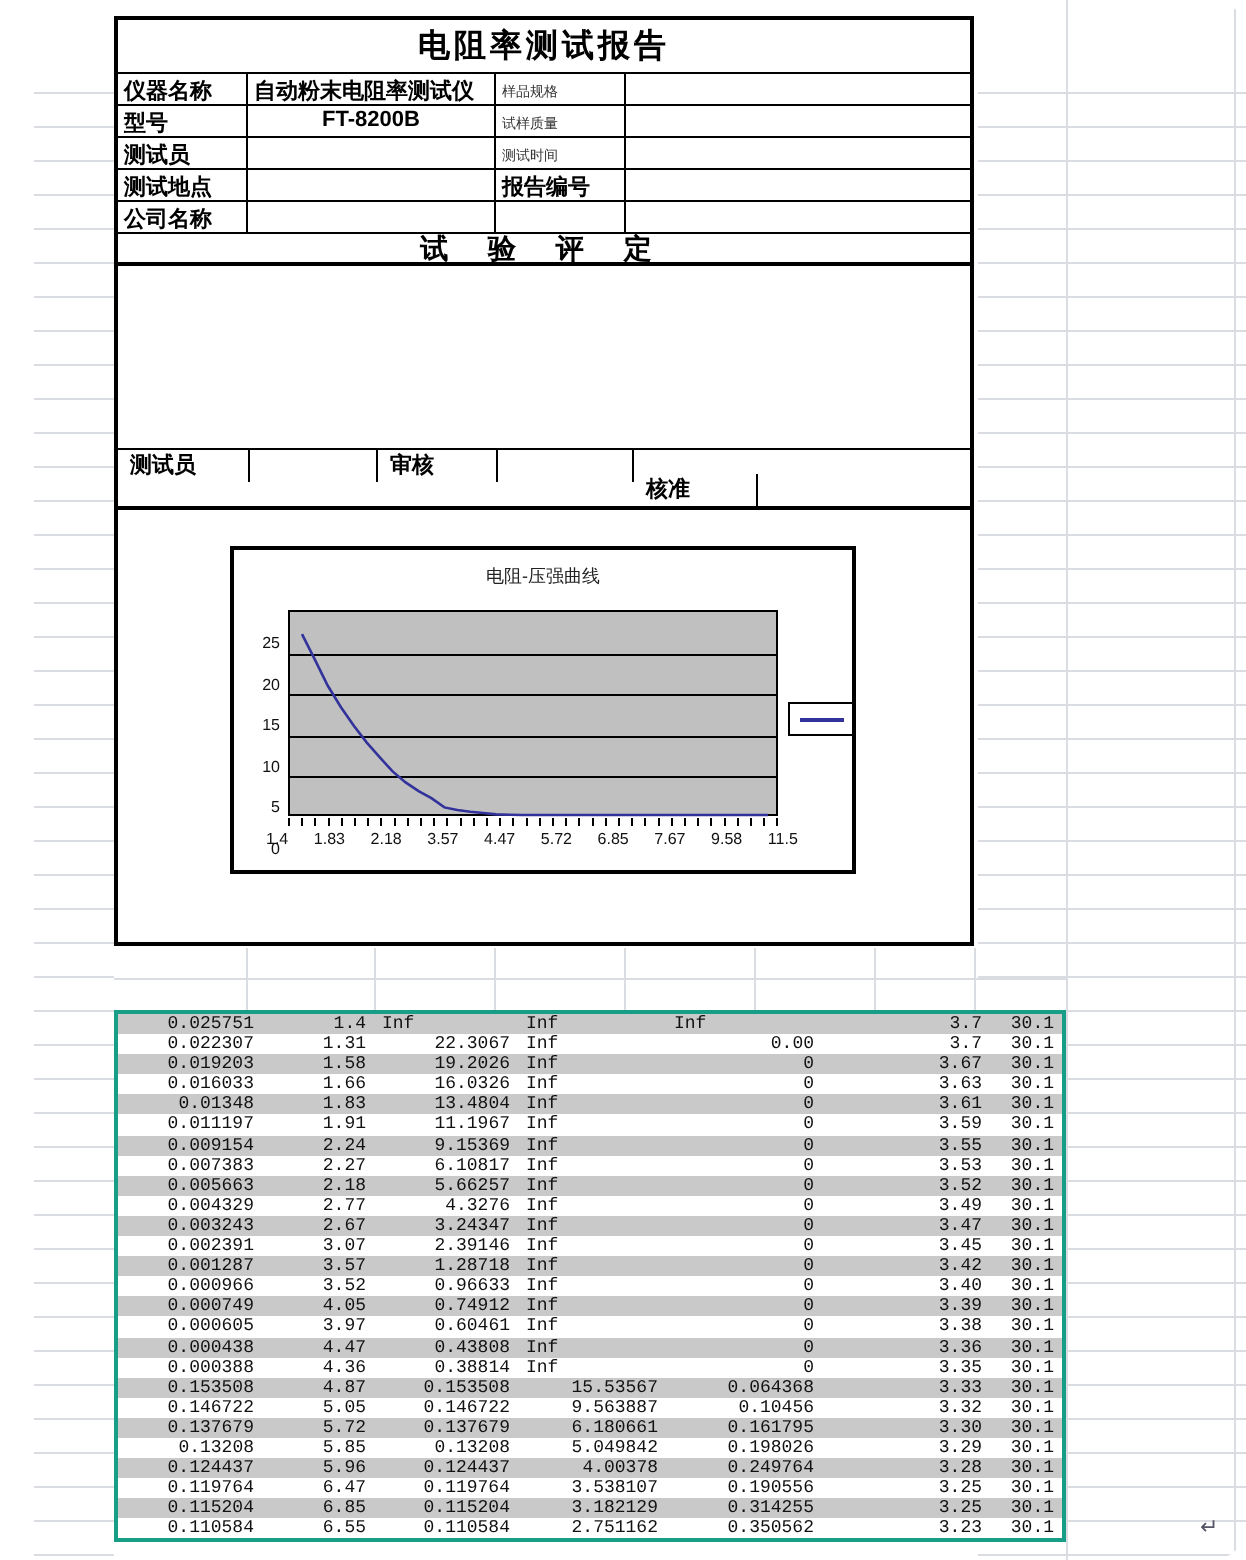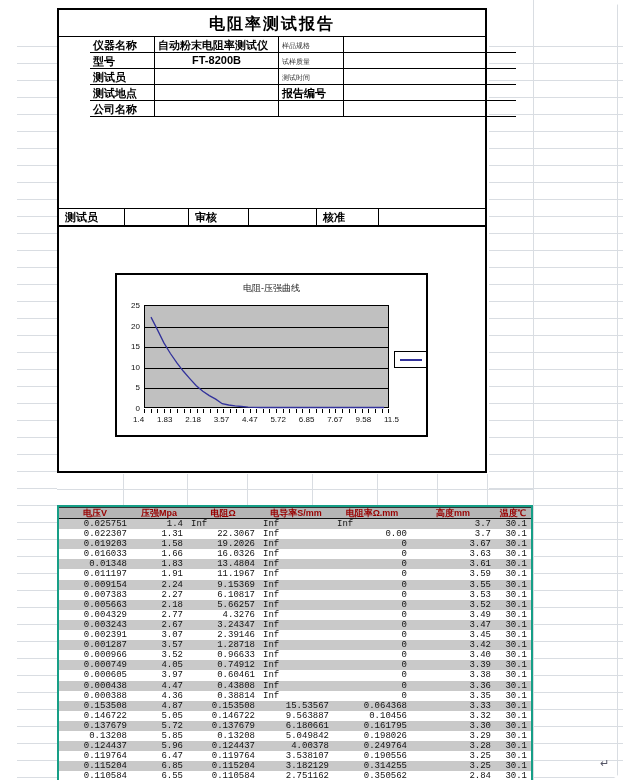--- a/index.html
+++ b/index.html
@@ -11,40 +11,40 @@
   #stage{position:relative;width:623px;height:780px;background:#fff;overflow:hidden;border-radius:17px;}
 
   
   .gridstrip{position:absolute;background:repeating-linear-gradient(to bottom,transparent 0 16px,var(--grid) 16px 17px);}
   .vgrid{position:absolute;width:1px;background:var(--grid);}
   .hgrid{position:absolute;height:1px;background:var(--grid);}
 
   
   #page{position:absolute;left:57px;top:8px;width:430px;height:465px;background:#fff;border:2px solid var(--ink);}
   #page-title{height:27px;line-height:27px;text-align:center;font-size:16px;font-weight:bold;border-bottom:1px solid var(--ink);letter-spacing:2px;}
-  #info-form{display:grid;grid-template-columns:65px 124px 65px 172px;padding-left:31px;}
+  #info-form{display:grid;grid-template-columns:65px 124px 65px 172px;}
   #info-form .cell{height:16px;border-right:1px solid var(--ink);border-bottom:1px solid var(--ink);font-size:11px;font-weight:bold;padding:1px 3px;overflow:hidden;white-space:nowrap;}
   #info-form .cell:nth-child(4n){border-right:none;}
   #info-form .val{text-align:left;}
   #info-form .val.center{text-align:center;}
   #info-form .small{font-size:7px;font-weight:normal;color:#333;padding-top:4px;}
   #eval-title{height:16px;line-height:15px;text-align:center;font-size:14px;font-weight:bold;letter-spacing:8px;border-bottom:2px solid var(--ink);}
   #eval-box{height:92px;border-bottom:1px solid var(--ink);}
   #sig-row{display:flex;border-bottom:2px solid var(--ink);}
   #sig-row .cell{height:16px;border-right:1px solid var(--ink);font-size:11px;font-weight:bold;line-height:16px;padding-left:6px;overflow:hidden;}
   #sig-row .cell:last-child{border-right:none;}
 
   
   #chart-box{position:absolute;left:115px;top:273px;width:313px;height:164px;background:#fff;border:2px solid var(--ink);}
   #chart-title{position:absolute;left:0;top:7px;width:100%;text-align:center;font-size:9px;color:#222;}
   #plot{position:absolute;left:27px;top:30px;width:245px;height:103px;background:var(--plot-gray);border:1px solid var(--ink);}
   #plot .gl{position:absolute;left:0;width:100%;height:1px;background:var(--ink);}
   #plot svg{position:absolute;left:0;top:0;}
   #xticks{position:absolute;left:27px;top:134px;width:245px;height:4px;background:repeating-linear-gradient(90deg,var(--ink) 0 1px,transparent 1px 6.6px);}
-  #ylabels .yl{position:absolute;font-size:8px;color:#111;width:18px;text-align:right;}
+  #ylabels .yl{position:absolute;font-size:8px;color:#111;width:18px;text-align:right;margin-top:16px;}
   #xlabels{position:absolute;left:16px;top:140px;width:266px;display:flex;justify-content:space-between;font-size:8px;color:#111;}
   #legend{position:absolute;left:277px;top:76px;width:33px;height:17px;border:1px solid var(--ink);background:#fff;display:flex;align-items:center;justify-content:center;}
   #legend .line{width:22px;border-top:2px solid var(--navy);}
 
   
   #data-table{position:absolute;left:57px;top:505px;width:476px;border:2px solid var(--teal);background:#fff;font-family:"Liberation Mono",monospace;}
   #thead{display:flex;background:var(--hdr-gray);border-bottom:1px solid #111;border-top:1px solid #333;height:12px;}
   #thead .hc{font-family:"Liberation Sans",sans-serif;font-size:9px;font-weight:bold;color:var(--hdr-red);text-align:center;line-height:11px;overflow:visible;white-space:nowrap;}
   .drow{display:flex;height:10.1px;}
   .drow.odd{background:var(--row-gray);}
@@ -81,27 +81,28 @@
         <div class="cell val"></div>
         <div class="cell lbl">测试地点</div>
         <div class="cell val"></div>
         <div class="cell">报告编号</div>
         <div class="cell val"></div>
         <div class="cell lbl">公司名称</div>
         <div class="cell val"></div>
         <div class="cell"></div>
         <div class="cell val"></div>
       </div>
+    <div id="eval-title">试 验 评 定</div>
     <div id="eval-box"></div>
     <div id="sig-row">
         <div class="cell" style="width: 66px;">测试员</div>
         <div class="cell" style="width: 64px;"></div>
         <div class="cell" style="width: 60px;">审核</div>
         <div class="cell" style="width: 68px;"></div>
-        <div class="cell" style="width: 62px;">核准</div>
+        <div class="cell" style="width: 62px; margin-top: 12px;">核准</div>
         <div class="cell" style="width: 106px;"></div>
       </div>
   </div>
 
   <div id="chart-box">
     <div id="chart-title">电阻-压强曲线</div>
     <div id="ylabels">
         <div class="yl" style="left: 5px; top: 26px;">25</div>
         <div class="yl" style="left: 5px; top: 46.6px;">20</div>
         <div class="yl" style="left: 5px; top: 67.2px;">15</div>
@@ -131,29 +132,20 @@
         <div class="xl">7.67</div>
         <div class="xl">9.58</div>
         <div class="xl">11.5</div>
       </div>
     <div id="legend">
         <span class="line"></span>
       </div>
   </div>
 
   <div id="data-table">
-    <div id="thead">
-        <div class="hc c0">电压V</div>
-        <div class="hc c1">压强Mpa</div>
-        <div class="hc c2">电阻Ω</div>
-        <div class="hc c3">电导率S/mm</div>
-        <div class="hc c4">电阻率Ω.mm</div>
-        <div class="hc c5">高度mm</div>
-        <div class="hc c6">温度℃</div>
-      </div>
     <div id="tbody">
         <div class="drow odd">
           <div class="dc c0">0.025751</div>
           <div class="dc c1">1.4</div>
           <div class="dc c2 left">Inf</div>
           <div class="dc c3 left">Inf</div>
           <div class="dc c4 left">Inf</div>
           <div class="dc c5">3.7</div>
           <div class="dc c6">30.1</div>
         </div>
@@ -372,21 +364,21 @@
           <div class="dc c4">0.314255</div>
           <div class="dc c5">3.25</div>
           <div class="dc c6">30.1</div>
         </div>
         <div class="drow">
           <div class="dc c0">0.110584</div>
           <div class="dc c1">6.55</div>
           <div class="dc c2">0.110584</div>
           <div class="dc c3">2.751162</div>
           <div class="dc c4">0.350562</div>
-          <div class="dc c5">2.84</div>
+          <div class="dc c5">3.23</div>
           <div class="dc c6">30.1</div>
         </div>
       </div>
   </div>
 
   <div id="return-mark">↵</div>
 <div class="vgrid" style="left: 123px; top: 474px; height: 31px;"></div>
     <div class="vgrid" style="left: 187px; top: 474px; height: 31px;"></div>
     <div class="vgrid" style="left: 247px; top: 474px; height: 31px;"></div>
     <div class="vgrid" style="left: 312px; top: 474px; height: 31px;"></div>

